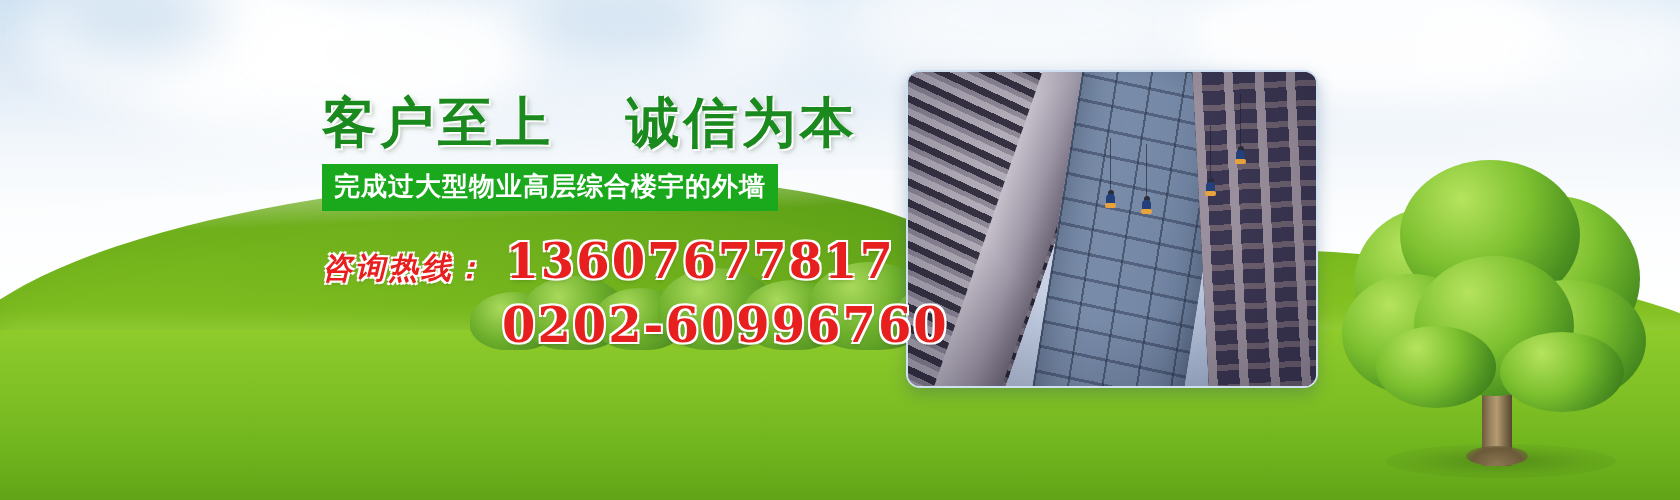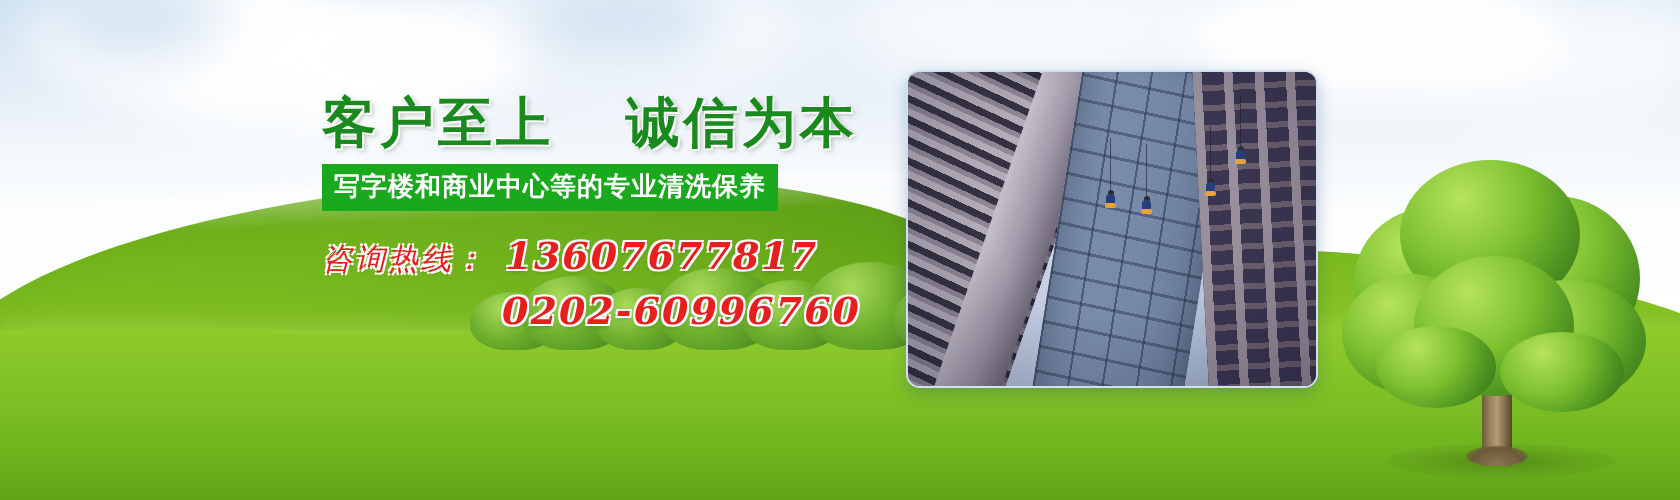--- a/index.html
+++ b/index.html
@@ -201,30 +201,29 @@
     white-space:nowrap;
   }
   .body-text{
     margin-top:18px;width:560px;
     font-family:"DejaVu Sans","Liberation Sans",sans-serif;
     font-size:15px;color:#4a4a4a;line-height:26px;letter-spacing:.2px;
   }
   .hotline{margin-top:22px;white-space:nowrap;}
   .hotline-label{
     font-family:"DejaVu Serif","Liberation Serif",serif;
-    font-size:30px;font-weight:normal;color:#e81f1f;font-style:italic;
+    font-size:30px;font-weight:bold;color:#e81f1f;font-style:italic;
     letter-spacing:3px;
     text-shadow:2px 2px 0 #fff,-2px -2px 0 #fff,2px -2px 0 #fff,-2px 2px 0 #fff,0 3px 4px rgba(0,0,0,.18);
   }
   .hotline-number{
     font-family:"DejaVu Serif","Liberation Serif",serif;
-    font-size:38px;font-weight:bold;color:#e81f1f;letter-spacing:2px;
+    font-size:48px;font-weight:bold;color:#e81f1f;letter-spacing:2px;
     margin-left:14px;
     text-shadow:2px 2px 0 #fff,-2px -2px 0 #fff,2px -2px 0 #fff,-2px 2px 0 #fff,0 3px 4px rgba(0,0,0,.18);
-    font-style:italic;
   }
   .hotline-number.second{display:block;margin-left:180px;margin-top:8px;}
 </style>
 </head>
 <body>
 
 <div class="banner">
 
   <div>
     <div class="cloud" style="left:30px;top:-40px;width:320px;height:150px;"></div>
@@ -311,21 +310,21 @@
   </div>
 
   <div class="copy">
     <div class="headline">
       <span>客户至上</span>
       <span class="gap"></span>
       <span>诚信为本</span>
     </div>
 
     <div class="subtitle-bar">
-      <span>写字楼和商业中心等的专业清洗保养</span>
+      <span>完成过大型物业高层综合楼宇的外墙</span>
     </div>
 
 
     <div class="hotline">
       <span class="hotline-label">咨询热线：</span>
       <span class="hotline-number">13607677817</span>
       <span class="hotline-number second">0202-60996760</span>
     </div>
   </div>
 

